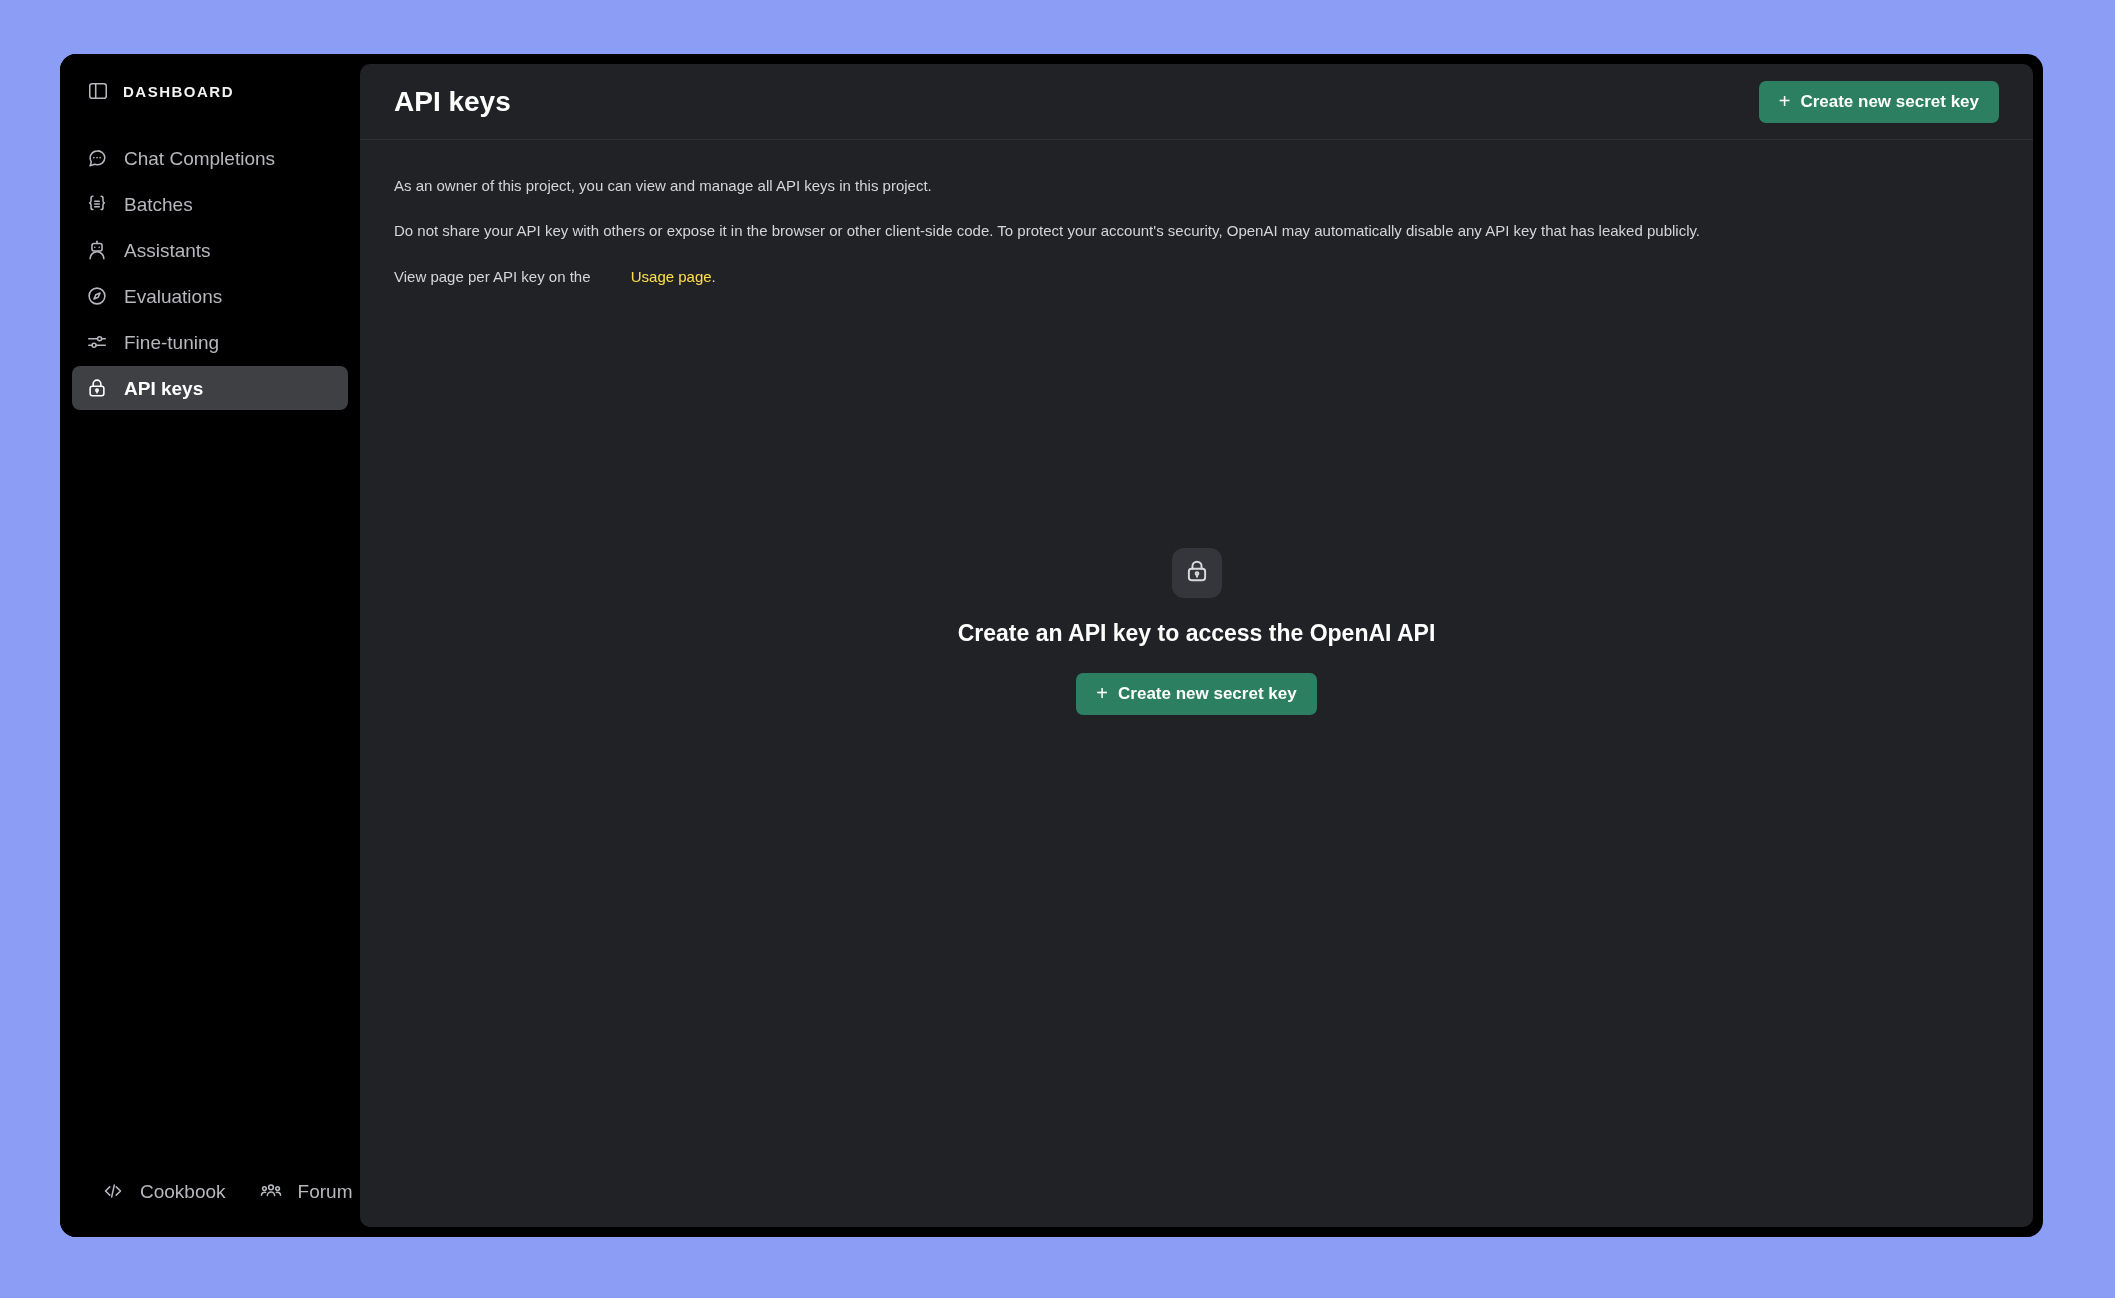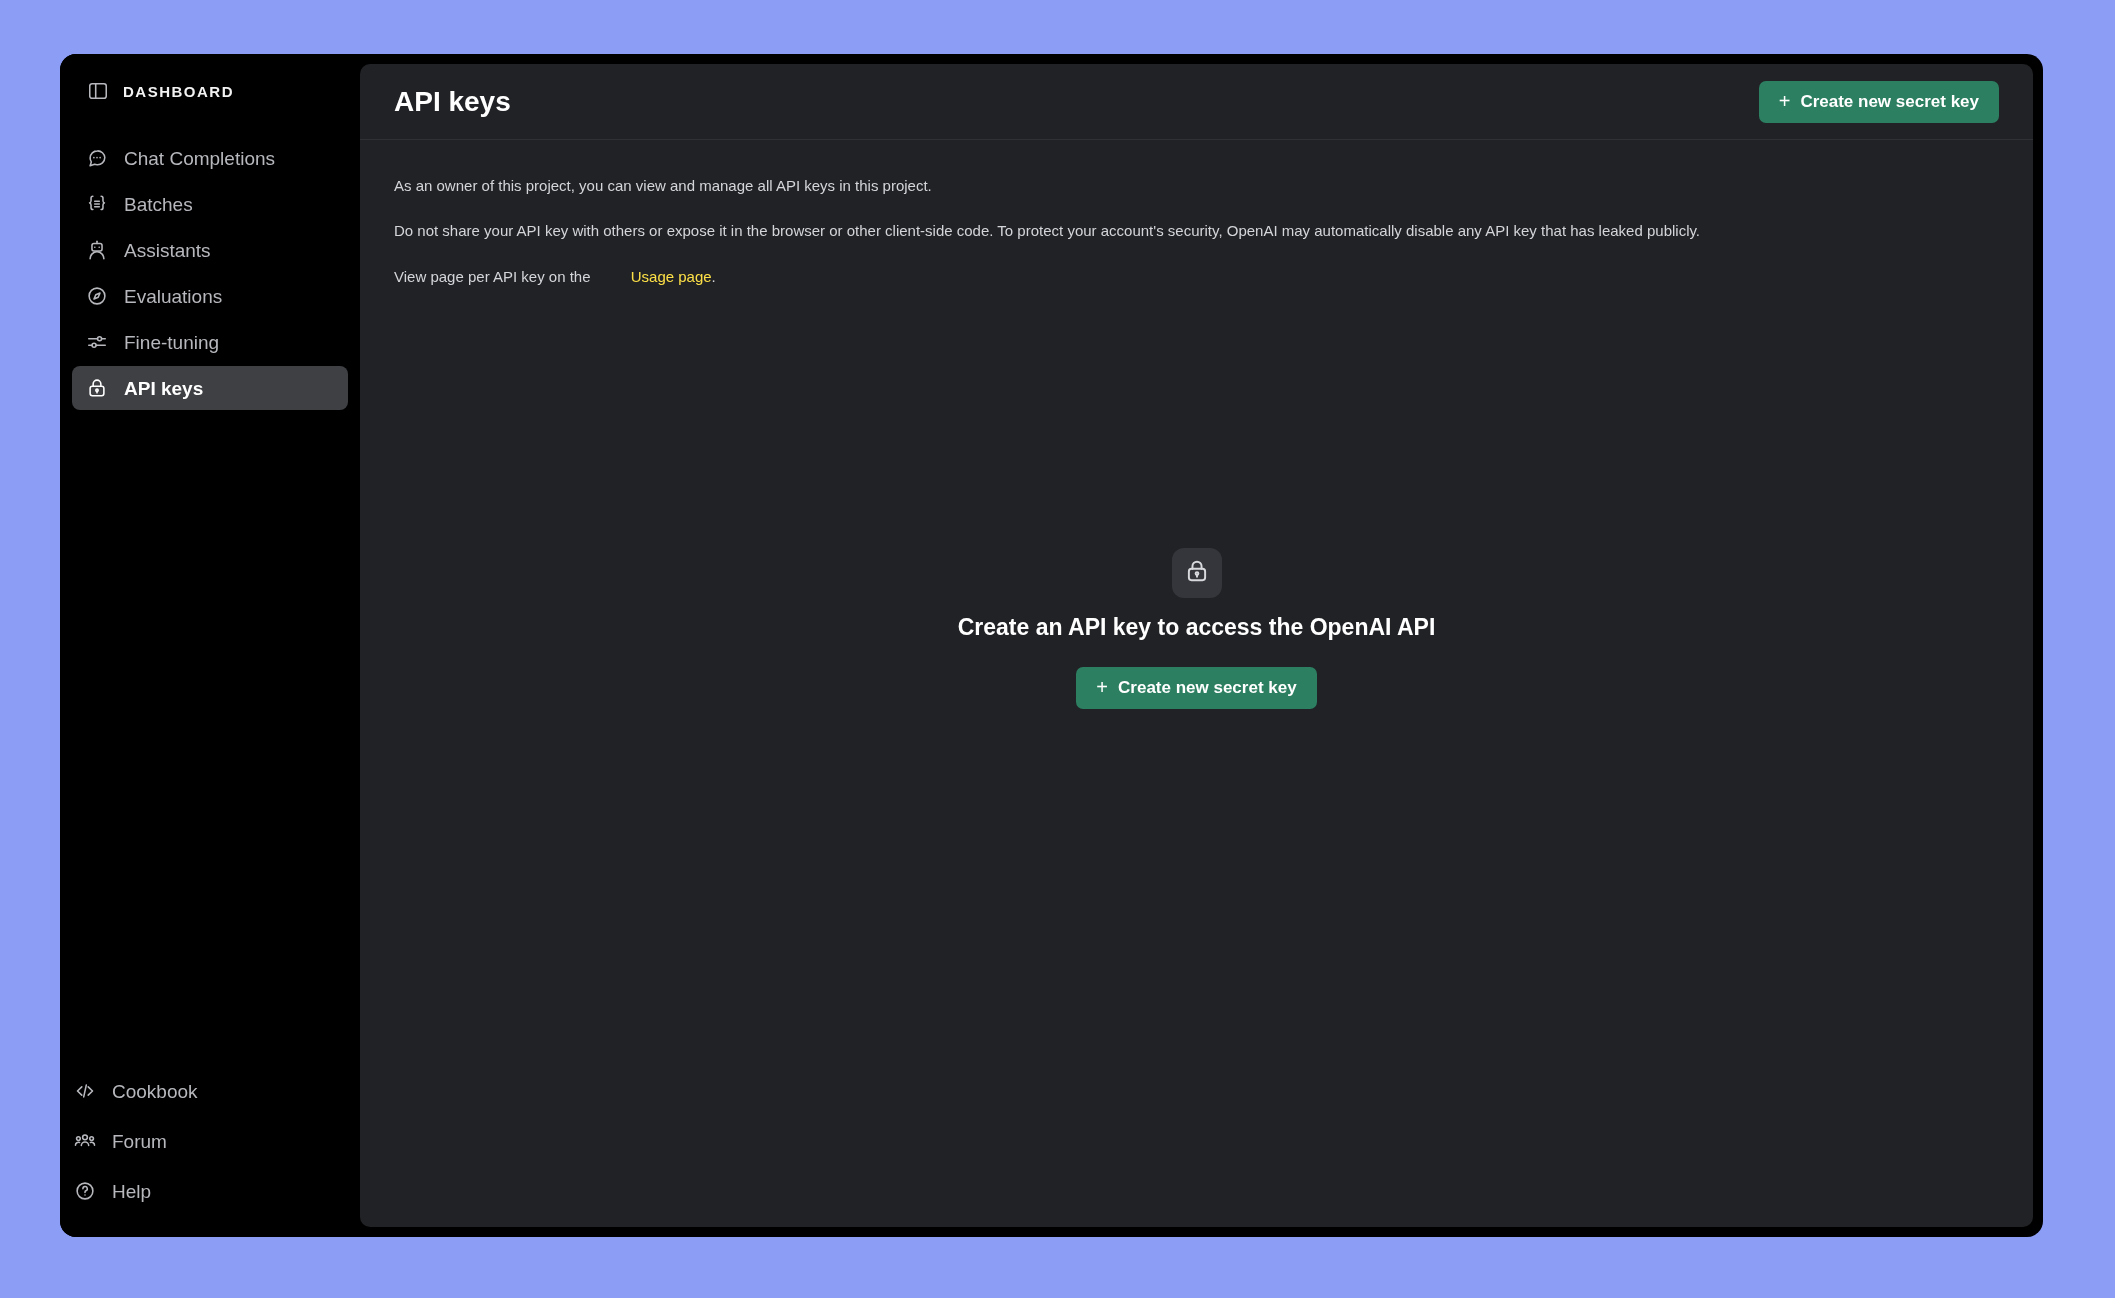--- a/index.html
+++ b/index.html
@@ -86,23 +86,23 @@
   .sb-item.selected .sb-label {
     color: #ffffff;
     font-weight: bold;
   }
   .sb-item.selected svg { stroke: #ffffff; }
 
   .sb-spacer { flex: 1 1 auto; }
 
   .sb-bottom {
     display: flex;
-    flex-direction: column;
+    flex-direction: row;
     gap: 6px;
-    padding: 0 12px 6px 0;
+    padding: 0 12px 6px 28px;
   }
 
   .sb-icon {
     width: 22px;
     height: 22px;
     flex: 0 0 22px;
     display: flex;
     align-items: center;
     justify-content: center;
   }
@@ -210,21 +210,21 @@
   .lock-tile svg {
     width: 26px;
     height: 26px;
     fill: none;
     stroke: #d8d9dd;
     stroke-width: 1.8;
     stroke-linecap: round;
     stroke-linejoin: round;
   }
   .empty-title {
-    margin-top: 16px;
+    margin-top: 22px;
     font-size: 23px;
     font-weight: bold;
     color: #ffffff;
     text-align: right;
   }
   .empty-btn-wrap {
     margin-top: 26px;
   }
 </style>
 </head>

